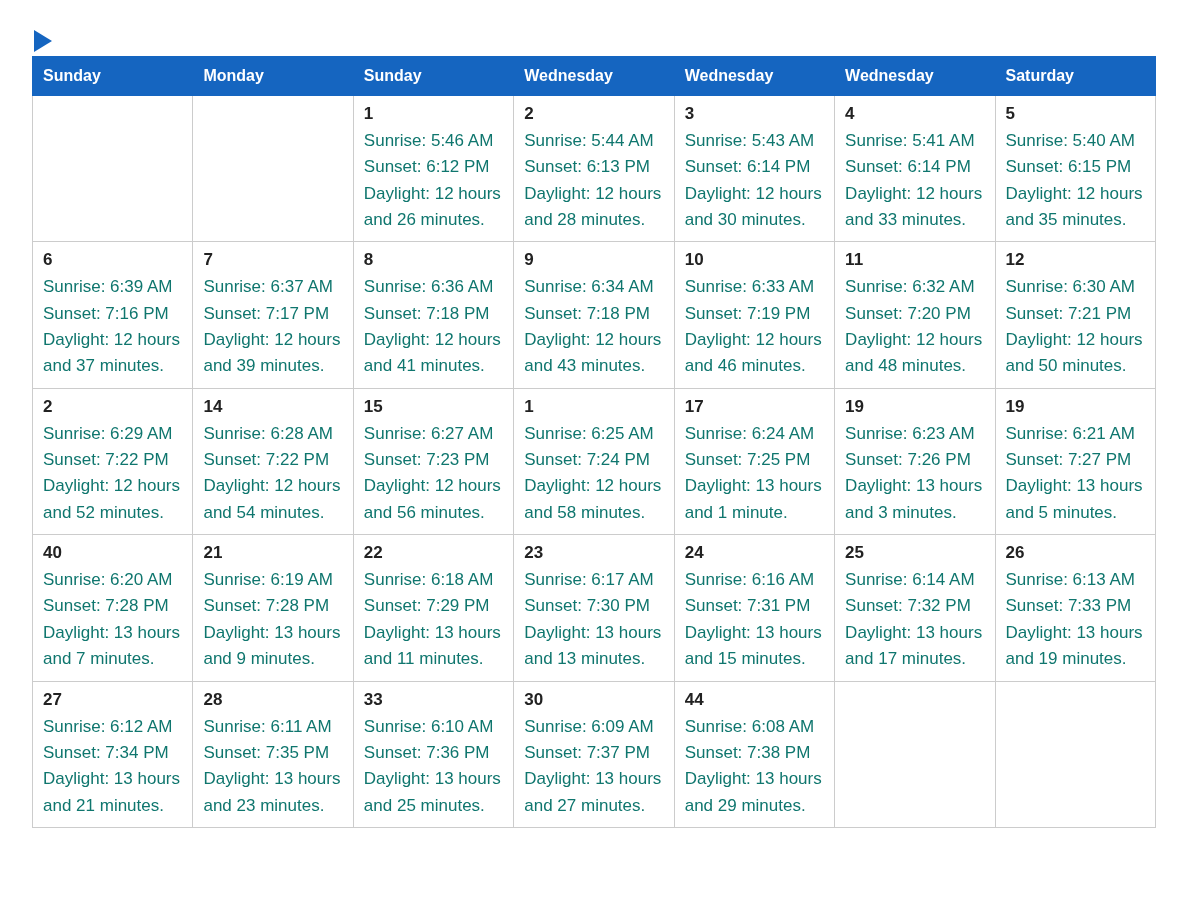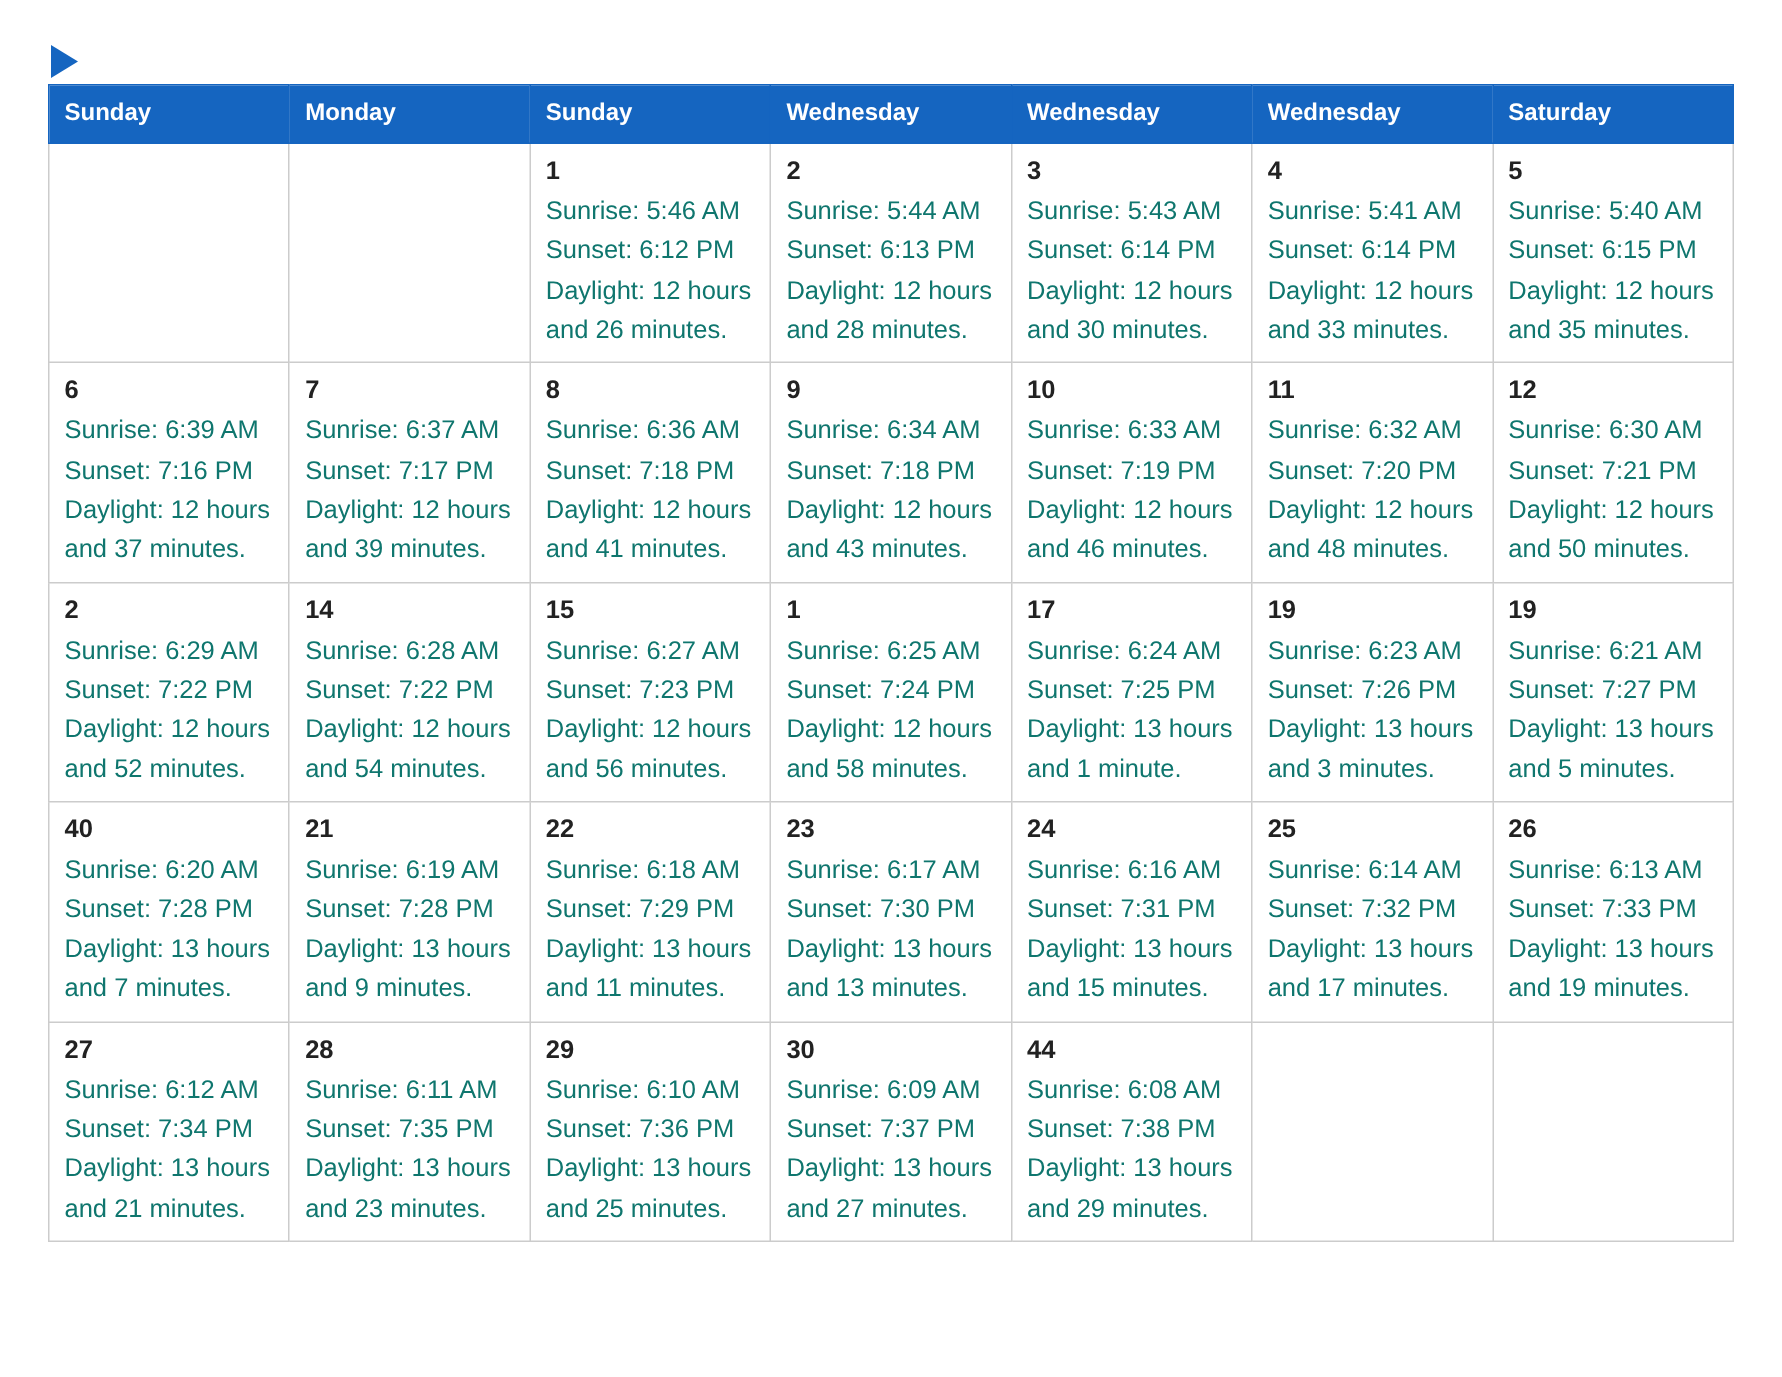--- a/index.html
+++ b/index.html
@@ -242,21 +242,21 @@
       <tr>
         <td>
           <span class="day-number">27</span>
           <div class="day-info">Sunrise: 6:12 AM<br>Sunset: 7:34 PM<br>Daylight: 13 hours<br>and 21 minutes.</div>
         </td>
         <td>
           <span class="day-number">28</span>
           <div class="day-info">Sunrise: 6:11 AM<br>Sunset: 7:35 PM<br>Daylight: 13 hours<br>and 23 minutes.</div>
         </td>
         <td>
-          <span class="day-number">29</span>
+          <span class="day-number">33</span>
           <div class="day-info">Sunrise: 6:10 AM<br>Sunset: 7:36 PM<br>Daylight: 13 hours<br>and 25 minutes.</div>
         </td>
         <td>
           <span class="day-number">30</span>
           <div class="day-info">Sunrise: 6:09 AM<br>Sunset: 7:37 PM<br>Daylight: 13 hours<br>and 27 minutes.</div>
         </td>
         <td>
           <span class="day-number">44</span>
           <div class="day-info">Sunrise: 6:08 AM<br>Sunset: 7:38 PM<br>Daylight: 13 hours<br>and 29 minutes.</div>
         </td>

